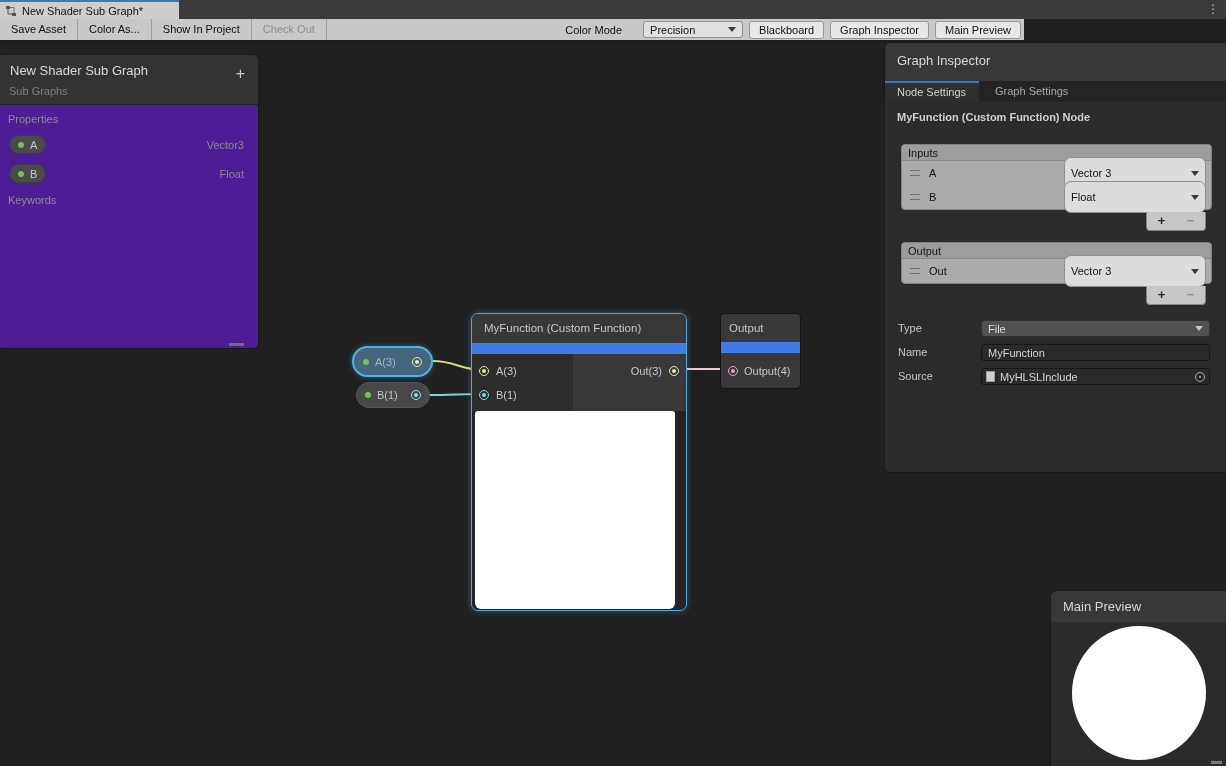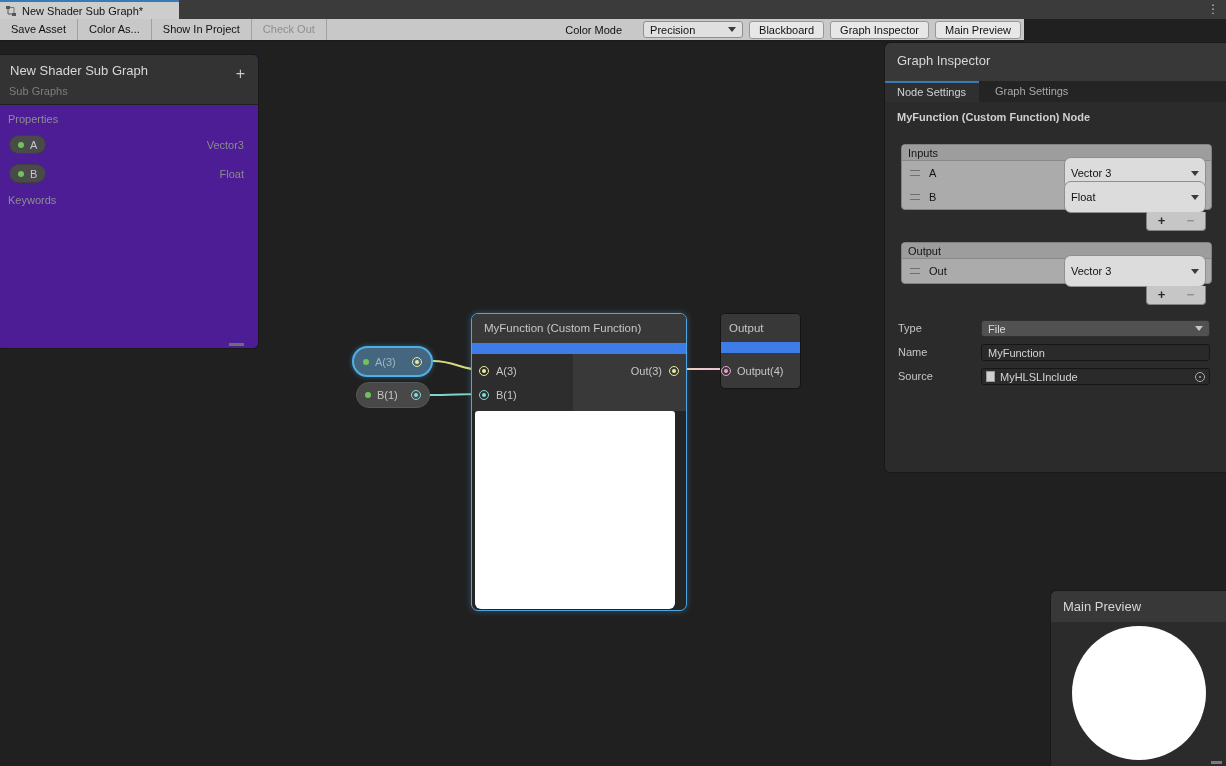--- a/index.html
+++ b/index.html
@@ -74,21 +74,21 @@
   .port-row { height:24px; display:flex; align-items:center; gap:7px; padding-left:7px; font-size:11px; color:#C6C6C6; }
   .port-row.out { justify-content:flex-end; padding-right:7px; padding-left:0; }
   .fn-preview { position:absolute; left:3px; top:97px; width:200px; height:198px; background:#FFFFFF;
                 border-radius:3px 3px 6px 6px; }
 
   
   .node-out { position:absolute; left:720px; top:313px; width:81px; height:76px; background:#393939;
               border:1px solid #141414; border-radius:5px; }
   .out-header { height:28px; background:#383838; border-radius:4px 4px 0 0; font-size:11.5px; color:#C6C6C6;
                 line-height:28px; padding-left:8px; }
-  .out-row { height:36px; display:flex; align-items:center; gap:6px; font-size:11px; color:#C6C6C6; }
+  .out-row { height:36px; display:flex; align-items:center; gap:6px; padding-left:7px; font-size:11px; color:#C6C6C6; }
 
   
   .inspector { position:absolute; left:884px; top:42px; width:342px; height:431px; background:#2B2B2B;
                border:1px solid #191919; border-right:none; border-radius:6px 0 0 6px; }
   .gi-header { height:38px; background:#383838; border-radius:6px 0 0 0; position:relative; }
   .gi-title { position:absolute; left:12px; top:10px; font-size:13px; color:#D8D8D8; }
   .gi-tabrow { position:relative; height:21px; background:#242424; }
   .gi-tab-active { position:absolute; left:0; top:0; width:94px; height:21px; background:#2F2F2F;
                    border-top:2px solid #3C79B8; font-size:11px; color:#D2D2D2; padding:3px 0 0 12px; }
   .gi-tab-inactive { position:absolute; left:110px; top:0; height:21px; font-size:11px; color:#A8A8A8; line-height:21px; }

